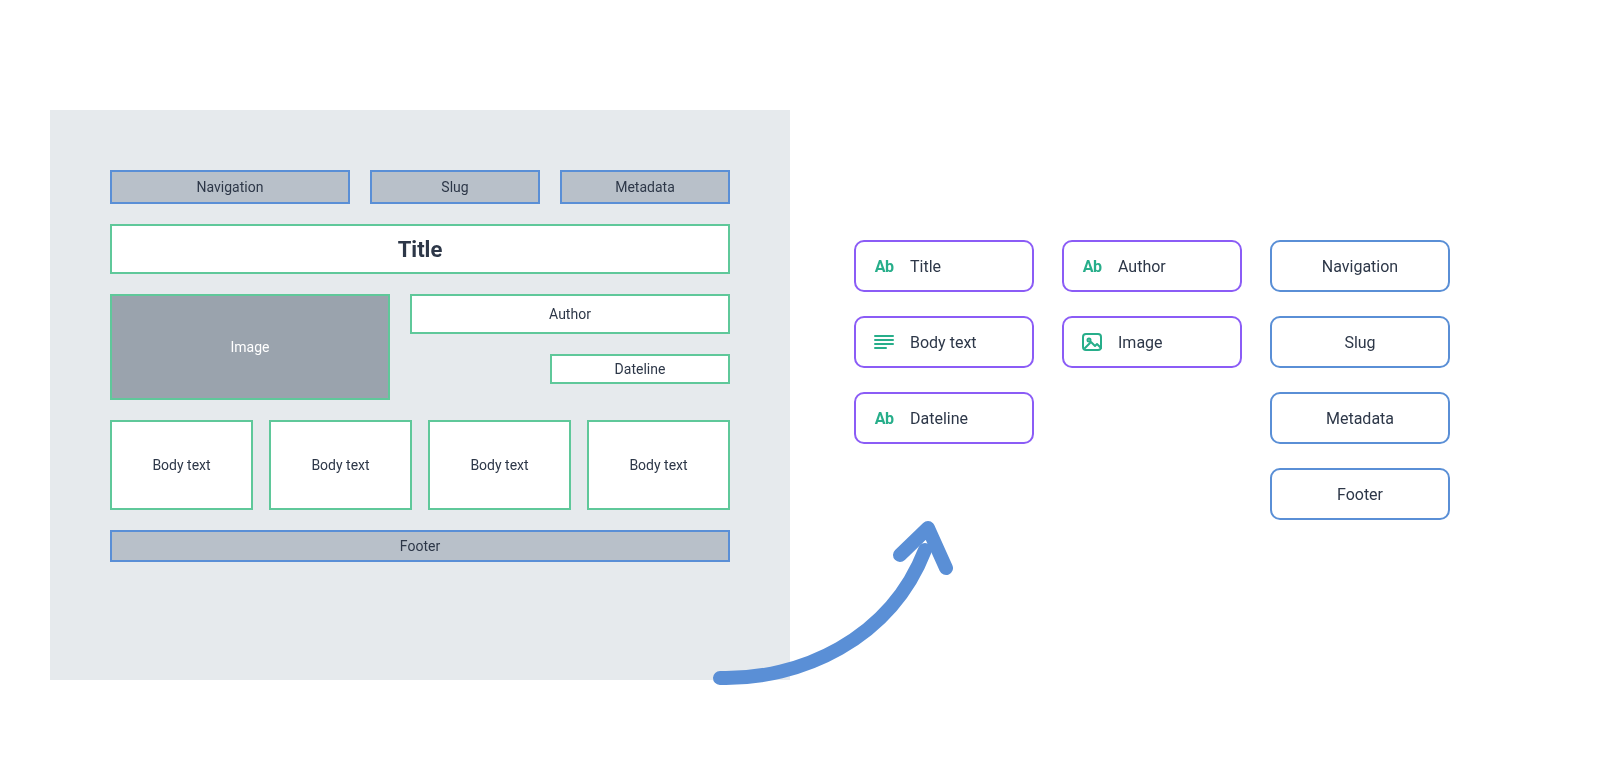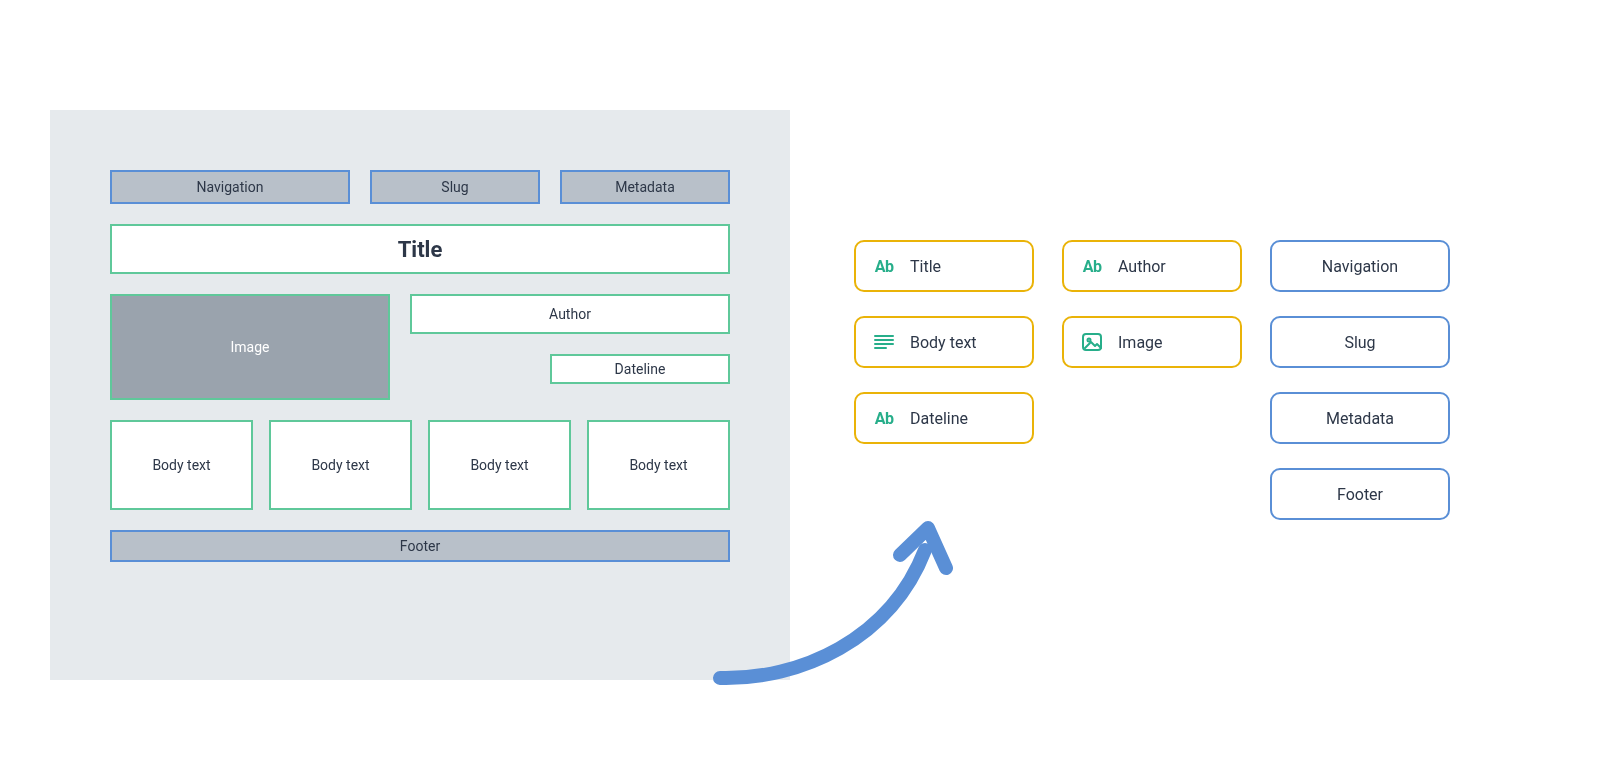--- a/index.html
+++ b/index.html
@@ -126,21 +126,21 @@
       height: 52px;
       border-radius: 10px;
       display: flex;
       align-items: center;
       padding: 0 16px;
       background: #ffffff;
       font-size: 16px;
       color: #2d3748;
     }
     .palette-item.green {
-      border: 2px solid #eab308;
+      border: 2px solid #8b5cf6;
     }
     .palette-item.blue {
       border: 2px solid #5a8fd6;
       justify-content: center;
     }
     .palette-icon {
       width: 24px;
       height: 24px;
       display: flex;
       align-items: center;

